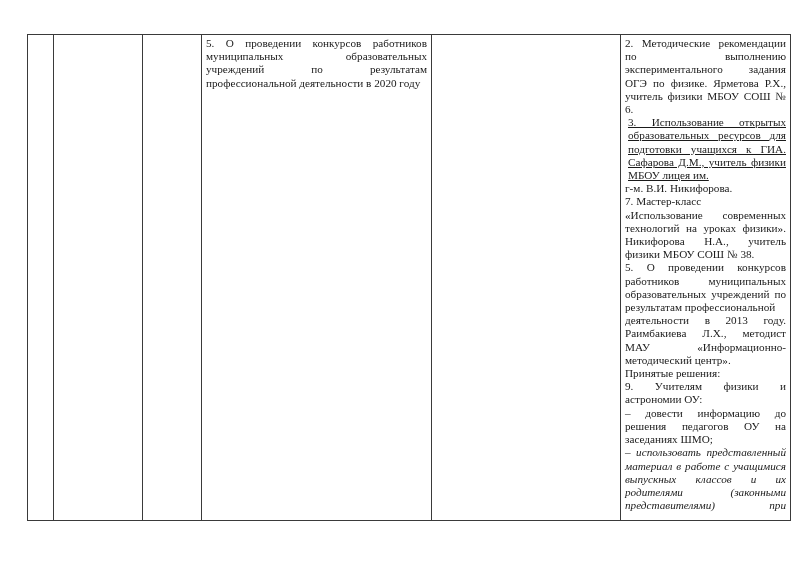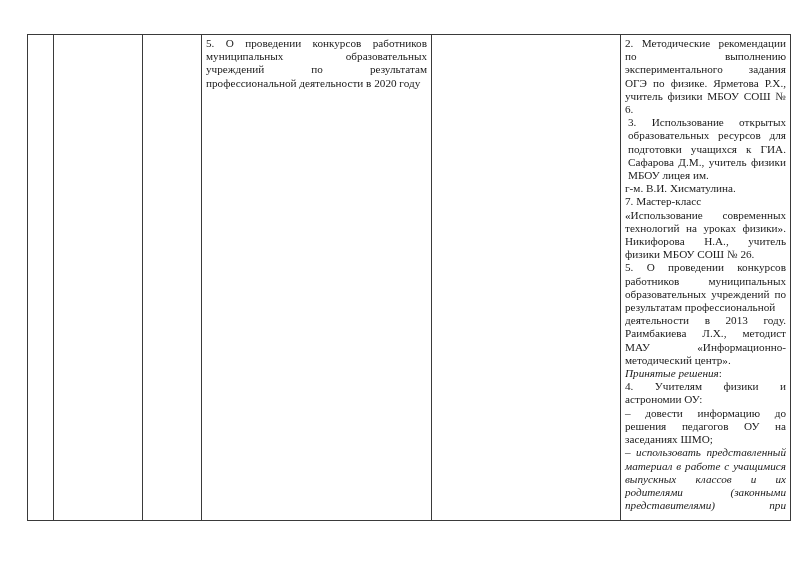--- a/index.html
+++ b/index.html
@@ -41,22 +41,22 @@
     }
     .cell-text p {
       margin: 0;
       text-align: justify;
       text-align-last: left;
     }
     .cell-text p.jl {
       text-align-last: justify;
       font-style: italic;
     }
-    .italic { font-style: italic; }
-    .indent-sp { padding-left: 3px; }
+    .italic { }
+    .indent-sp { padding-left: 3px; text-decoration: underline; }
   </style>
 </head>
 <body>
 
 <div class="page">
   <table class="grid">
     <colgroup>
       <col style="width:26px">
       <col style="width:89px">
       <col style="width:59px">
@@ -72,27 +72,27 @@
       <td>
         <div class="cell-text">
           <p>5. О проведении конкурсов работников муниципальных образовательных учреждений по результатам профессиональной деятельности в 2020 году</p>
         </div>
       </td>
       <td></td>
       <td>
         <div class="cell-text">
           <p>2. Методические рекомендации по выполнению экспериментального задания ОГЭ по физике. Ярметова Р.Х., учитель физики МБОУ СОШ № 6.</p>
           <p class="indent-sp">3. Использование открытых образовательных ресурсов для подготовки учащихся к ГИА. Сафарова Д.М., учитель физики МБОУ лицея им.</p>
-          <p>г-м. В.И. Хисматулина.</p>
+          <p>г-м. В.И. Никифорова.</p>
           <p>7. Мастер-класс</p>
-          <p>«Использование современных технологий на уроках физики». Никифорова Н.А., учитель физики МБОУ СОШ № 26.</p>
+          <p>«Использование современных технологий на уроках физики». Никифорова Н.А., учитель физики МБОУ СОШ № 38.</p>
           <p>5. О проведении конкурсов работников муниципальных образовательных учреждений по результатам профессиональной</p>
           <p>деятельности в 2013 году. Раимбакиева Л.Х., методист МАУ «Информационно-методический центр».</p>
           <p><span class="italic">Принятые решения</span><span>:</span></p>
-          <p>4. Учителям физики и астрономии ОУ:</p>
+          <p>9. Учителям физики и астрономии ОУ:</p>
           <p>– довести информацию до решения педагогов ОУ на заседаниях ШМО;</p>
           <p class="jl">– использовать представленный материал в работе с учащимися выпускных классов и их родителями (законными представителями) при</p>
         </div>
       </td>
     </tr>
   </tbody>
     </table>
 </div>
 
 </body></html>

